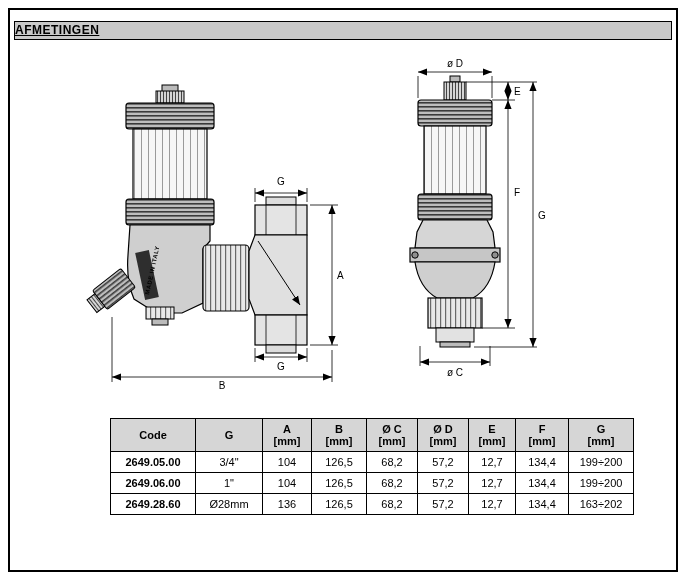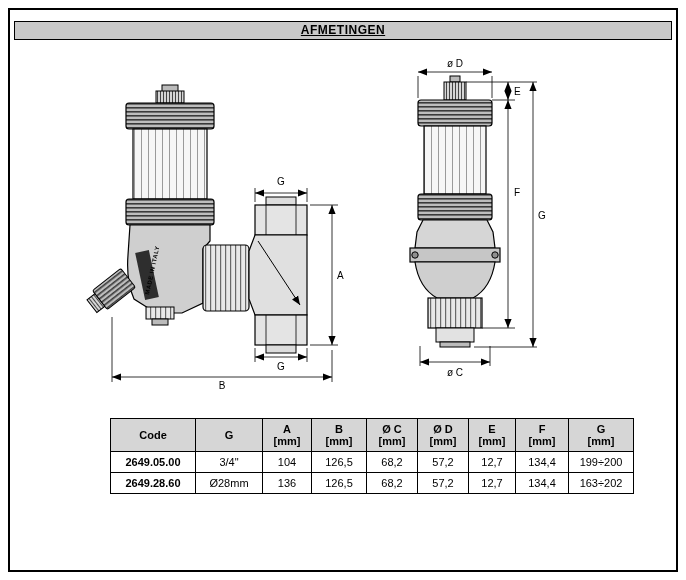--- a/index.html
+++ b/index.html
@@ -4,21 +4,21 @@
 <style>
   html,body { margin:0; padding:0; background:#ffffff; }
   body { width:686px; height:580px; position:relative; font-family:"Liberation Sans", sans-serif; }
   .page {
     position:absolute; left:8px; top:8px; width:666px; height:560px;
     border:2px solid #000; background:#fff;
   }
   .title-bar {
     position:absolute; left:4px; right:4px; top:11px; height:17px;
     background:#c9c9c9; border:1px solid #000;
-    text-align:center; font-weight:bold; font-size:12px; line-height:17px;
+    font-weight:bold; font-size:12px; line-height:17px;
     letter-spacing:0.5px;
   }
   .title-bar span { text-decoration:underline; }
   .drawing-left  { position:absolute; left:60px;  top:45px; width:280px; height:340px; }
   .drawing-right { position:absolute; left:385px; top:40px; width:160px; height:345px; }
   svg text { fill:#000; font-family:"Liberation Sans", sans-serif; }
   .dim-label { font-size:10px; }
   .made-label { font-size:6px; font-weight:bold; letter-spacing:0.5px; }
   .dim-table {
     position:absolute; left:100px; top:408px;
@@ -269,20 +269,31 @@
         <td>3/4"</td>
         <td>104</td>
         <td>126,5</td>
         <td>68,2</td>
         <td>57,2</td>
         <td>12,7</td>
         <td>134,4</td>
         <td>199÷200</td>
       </tr>
       <tr>
+        <td class="code">2649.06.00</td>
+        <td>1"</td>
+        <td>104</td>
+        <td>126,5</td>
+        <td>68,2</td>
+        <td>57,2</td>
+        <td>12,7</td>
+        <td>134,4</td>
+        <td>199÷200</td>
+      </tr>
+      <tr>
         <td class="code">2649.28.60</td>
         <td>Ø28mm</td>
         <td>136</td>
         <td>126,5</td>
         <td>68,2</td>
         <td>57,2</td>
         <td>12,7</td>
         <td>134,4</td>
         <td>163÷202</td>
       </tr>

